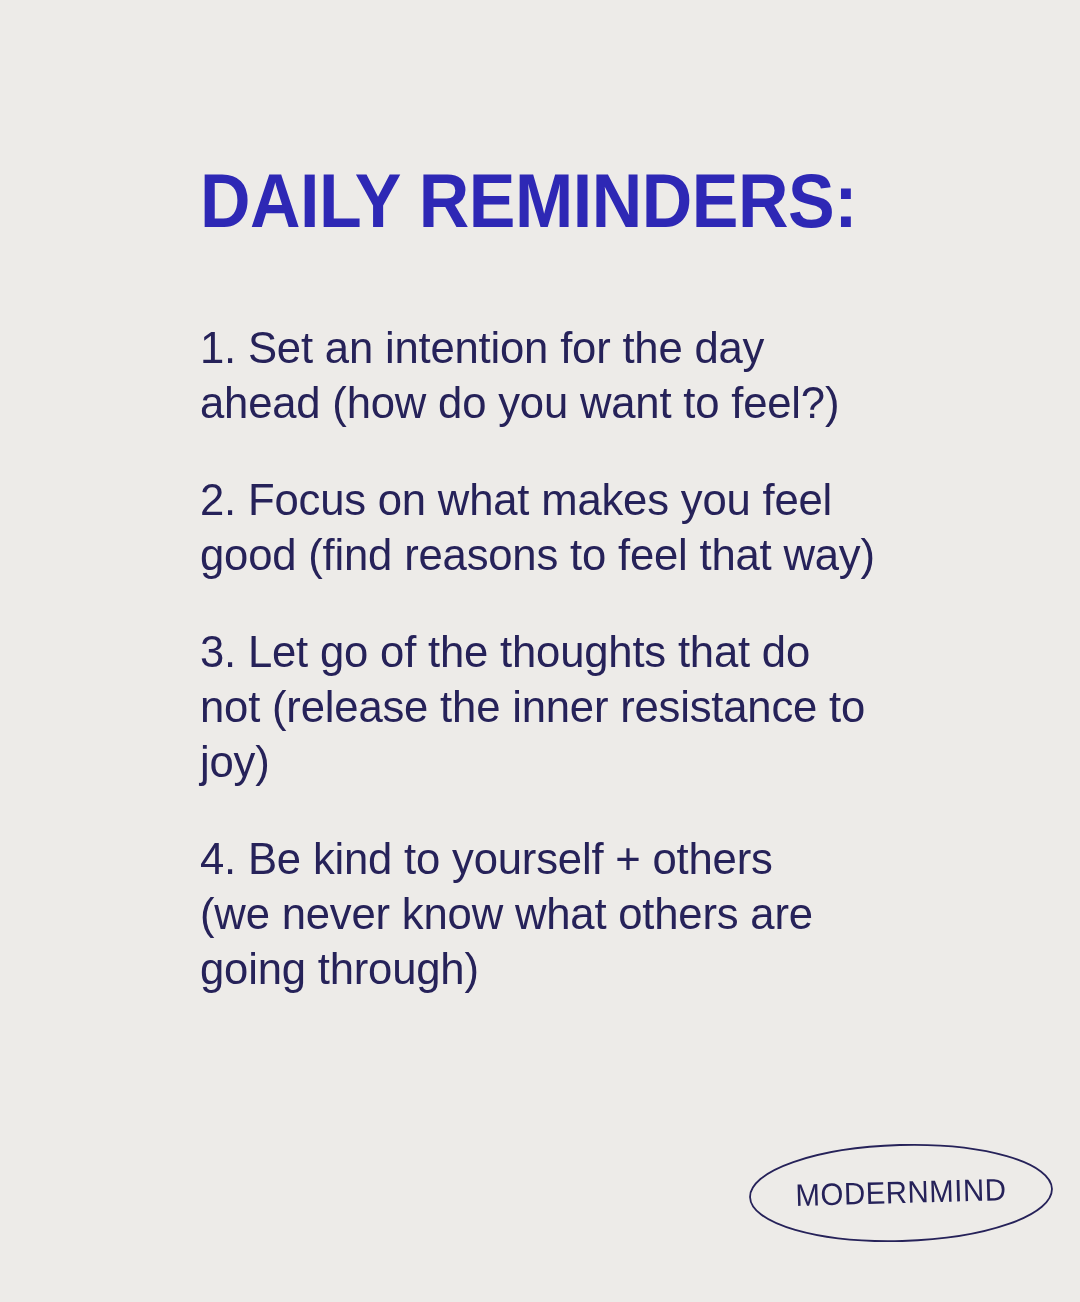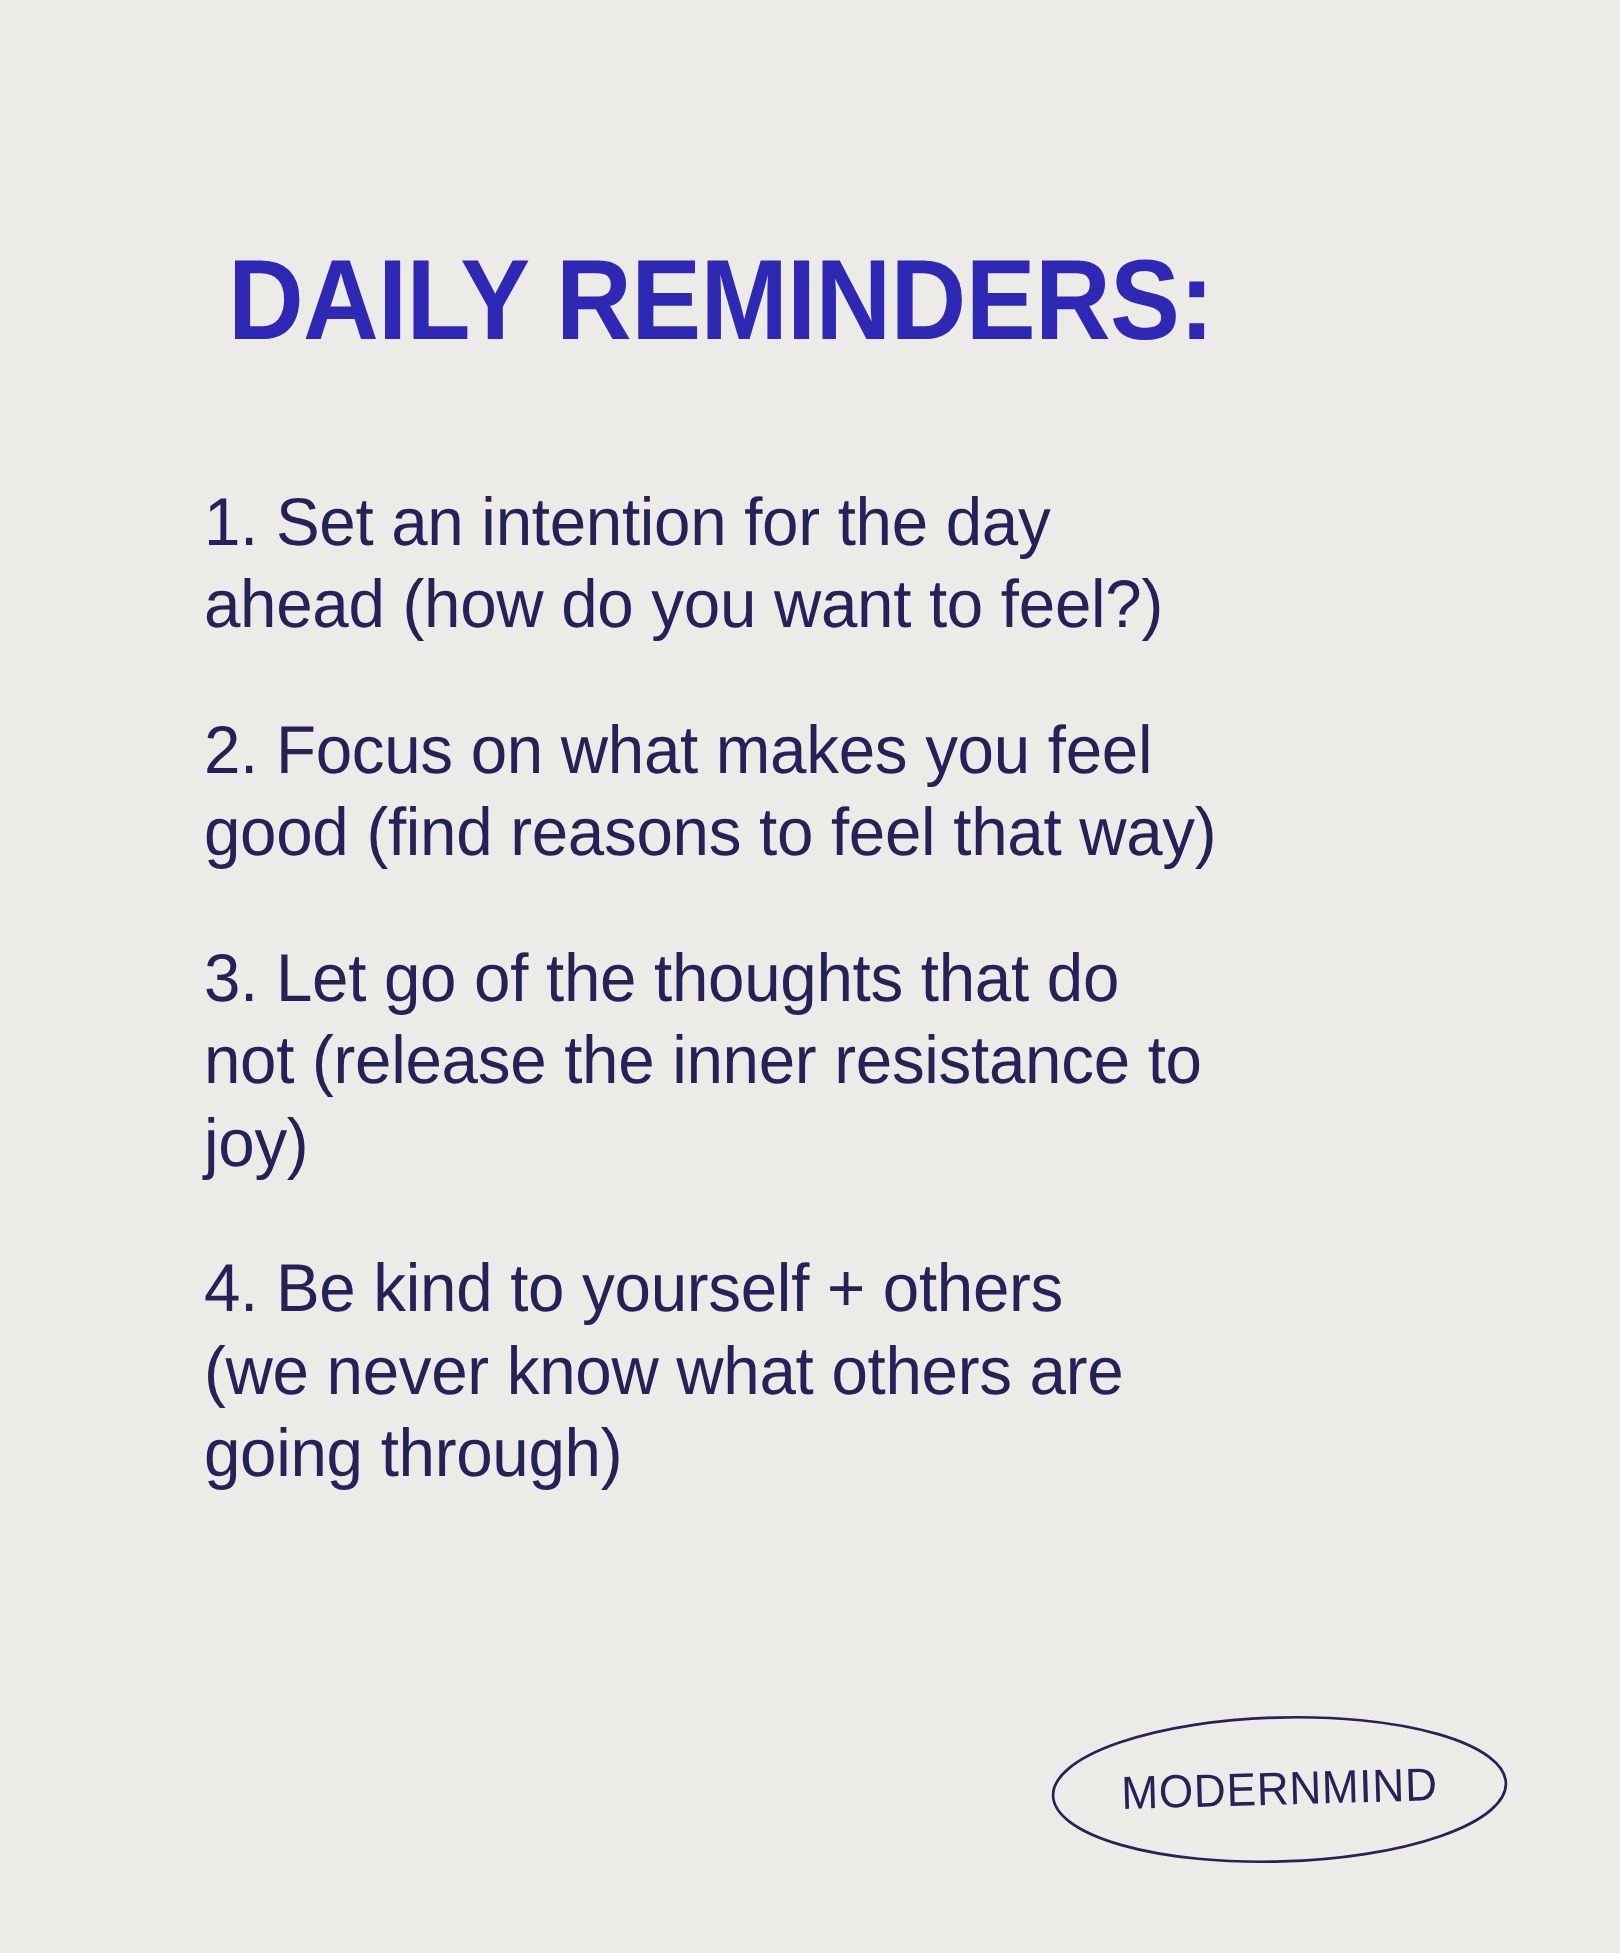--- a/index.html
+++ b/index.html
@@ -13,20 +13,21 @@
     background: #edebe8;
     font-family: "Liberation Sans", sans-serif;
     overflow: hidden;
     position: relative;
   }
 
   .poster {
     position: absolute;
     inset: 0;
     background: #edebe8;
+    margin-left: 48px;
   }
 
   
   .title {
     position: absolute;
     left: 152px;
     top: 160px;
     font-family: "Liberation Sans", sans-serif;
     font-weight: 700;
     font-size: 76px;
@@ -35,21 +36,21 @@
     color: #2e28b5;
     transform: scaleX(0.92);
     transform-origin: left center;
     white-space: nowrap;
     -webkit-font-smoothing: antialiased;
   }
 
   
   .reminders {
     position: absolute;
-    left: 136px;
+    left: 152px;
     top: 320px;
     width: 790px;
     color: #262259;
     font-family: "Liberation Sans", sans-serif;
     font-weight: 400;
     font-size: 45px;
     line-height: 55px;
     letter-spacing: -0.2px;
   }
   .reminder {

